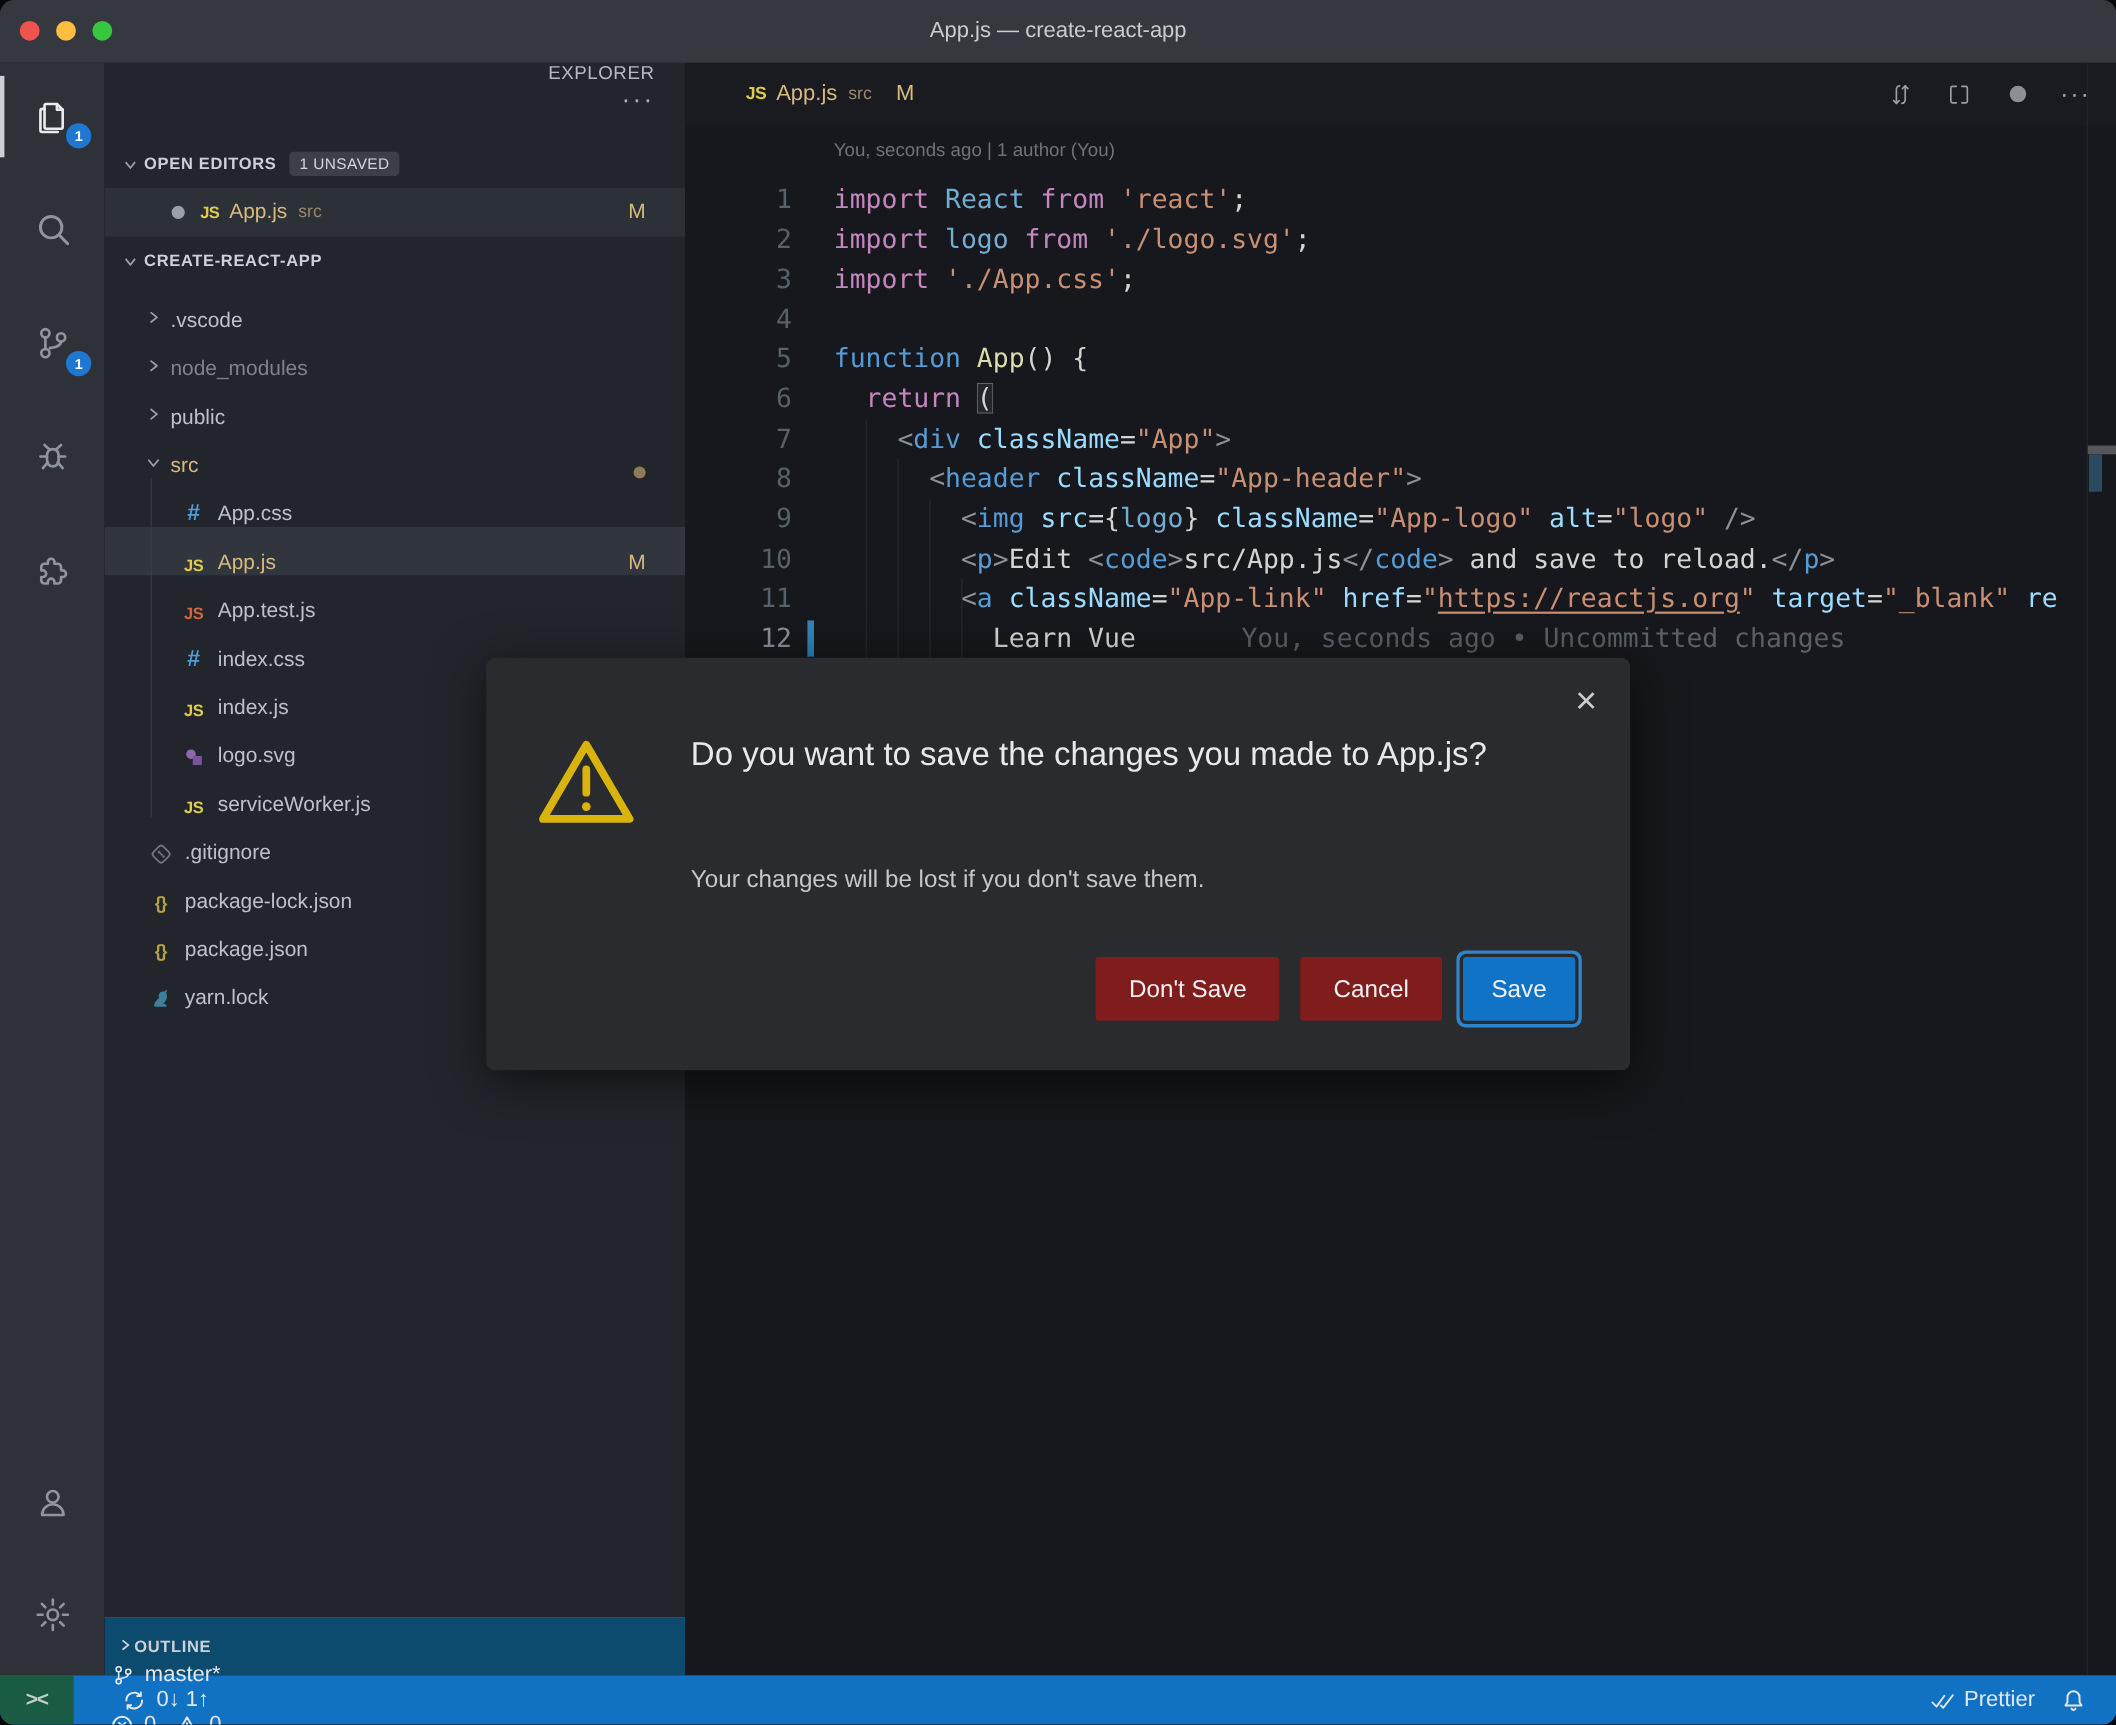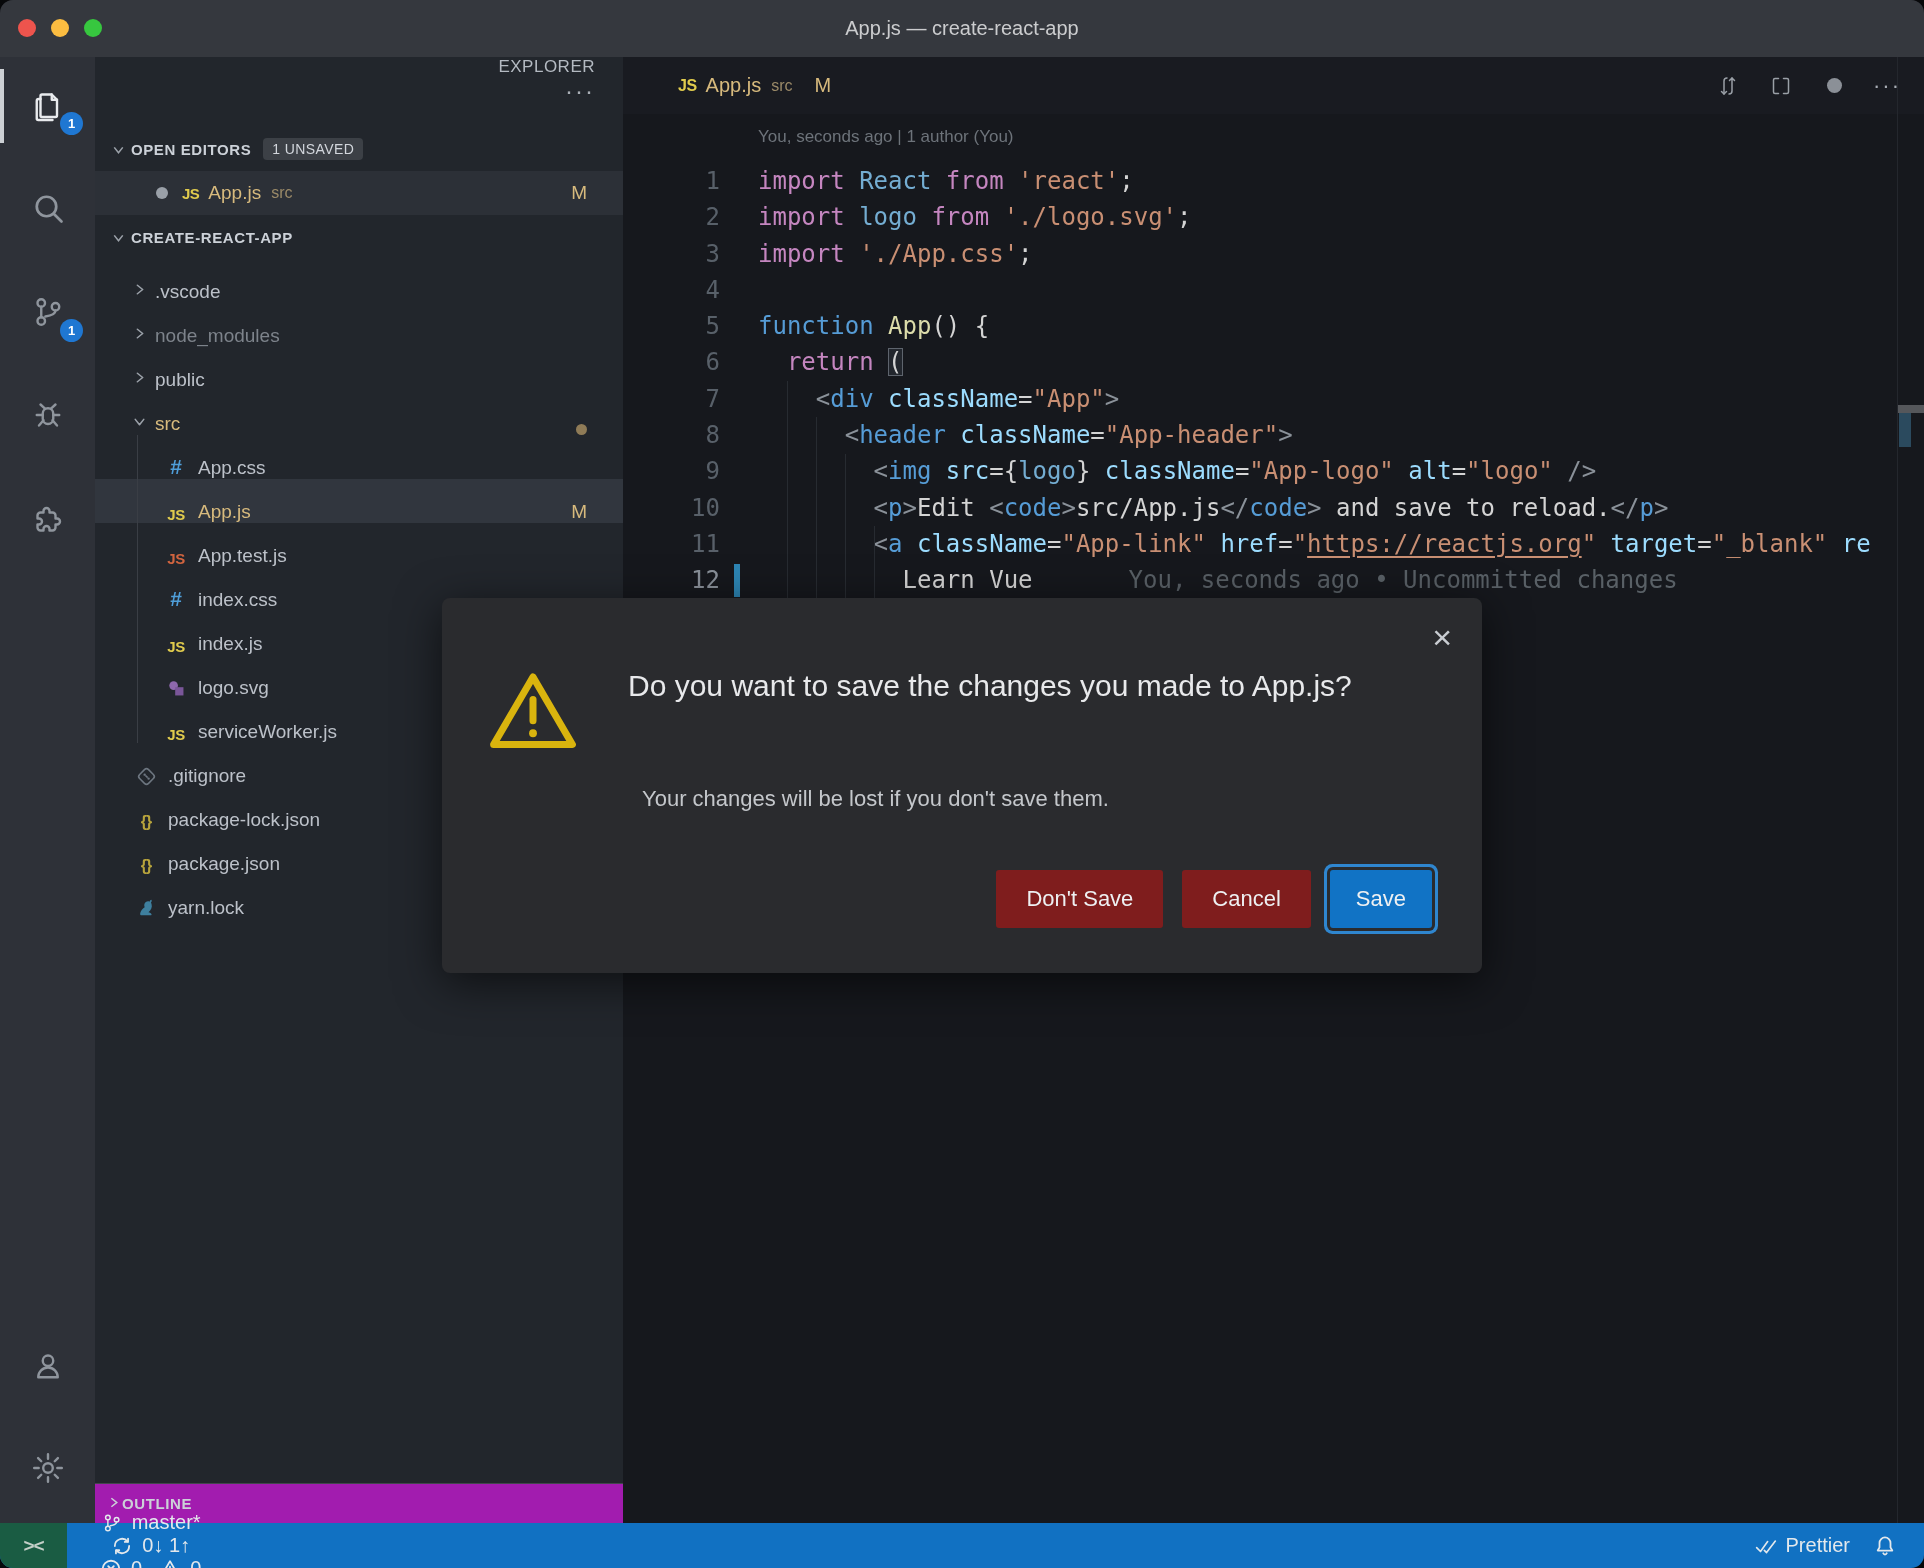--- a/index.html
+++ b/index.html
@@ -52,21 +52,21 @@
   .row .label { margin-left:7px; white-space:nowrap; }
   .row .dot-mod { position:absolute; right:36px; width:11px; height:11px; border-radius:50%; background:#8f7b57; }
   .ficon svg { width:21px; height:21px; }
   .ig { position:absolute; left:42px; width:1px; background:#3a3e45; }
 
   .i-js { font-weight:bold; font-size:15px; color:#e0cb4d; letter-spacing:-.5px; }
   .i-js.orange { color:#d1643f; }
   .i-css { font-weight:bold; font-size:21px; color:#4f9ed9; }
   .i-json { font-weight:bold; font-size:16px; color:#b8a43c; letter-spacing:-1px; }
 
-  .outline { position:absolute; left:0; right:0; bottom:0; height:40px; border-top:1px solid #43474e; display:flex; align-items:center; padding-left:10px; font-weight:bold; font-size:15px; letter-spacing:.6px; color:#ccd1d8; background:#a21caf; cursor:pointer; }
+  .outline { position:absolute; left:0; right:0; bottom:0; height:53px; border-top:1px solid #43474e; display:flex; align-items:center; padding-left:10px; font-weight:bold; font-size:15px; letter-spacing:.6px; color:#ccd1d8; background:#0c4a6e; cursor:pointer; }
 
   
   .editor { position:relative; flex:1; background:#16181d; overflow:hidden; }
   .tabbar { position:absolute; top:0; left:0; right:0; height:57px; background:#191b21; }
   .tab { position:absolute; left:0; top:0; height:57px; display:flex; align-items:center; padding-left:55px; font-size:20px; cursor:pointer; }
   .tab .i-js { font-size:16px; margin-right:9px; }
   .tab .detail { font-size:16px; }
   .tab .tm { margin-left:22px; color:#d7ba7d; }
   .tab-actions { position:absolute; right:24px; top:0; height:57px; display:flex; align-items:center; gap:27px; color:#9aa0a7; }
   .tab-actions .ta { width:26px; height:26px; display:flex; align-items:center; justify-content:center; cursor:pointer; }
@@ -104,21 +104,21 @@
   .sb-group { display:flex; align-items:center; gap:9px; margin-left:33px; cursor:pointer; }
   .sb-group svg { width:22px; height:22px; }
   .sb-right { margin-left:auto; display:flex; align-items:center; gap:24px; margin-right:28px; }
   .sb-right .sb-group { margin-left:0; }
 
   
   .dialog { position:absolute; left:442px; top:598px; width:1040px; height:375px; background:#2a2b2e; border-radius:8px; box-shadow:0 10px 45px rgba(0,0,0,.6); z-index:50; }
   .dlg-close { position:absolute; top:22px; right:30px; font-size:34px; color:#c9cdd2; line-height:1; cursor:pointer; font-weight:300; }
   .dlg-icon { position:absolute; left:46px; top:72px; width:90px; height:84px; }
   .dlg-title { position:absolute; left:186px; top:66px; width:790px; font-size:30px; line-height:44px; color:#e8e9eb; }
-  .dlg-body { position:absolute; left:200px; top:188px; font-size:22px; color:#c4c7cb; }
+  .dlg-body { position:absolute; left:186px; top:188px; font-size:22px; color:#c4c7cb; }
   .dlg-buttons { position:absolute; left:0; top:272px; width:993px; height:58px; display:flex; justify-content:flex-end; gap:19px; }
   .btn { height:58px; border:none; border-radius:3px; background:#7f1d1d; color:#eef0f2; font-size:22px; font-family:"Liberation Sans", sans-serif; padding:0 30px; cursor:pointer; }
   .btn.primary { background:#1173c5; padding:0 26px; box-shadow:0 0 0 3px #2a2b2e, 0 0 0 6px #2f86cf; margin-right:3px; }
 </style>
 </head>
 <body>
 
 <div class="window">
 
   <div class="titlebar">

